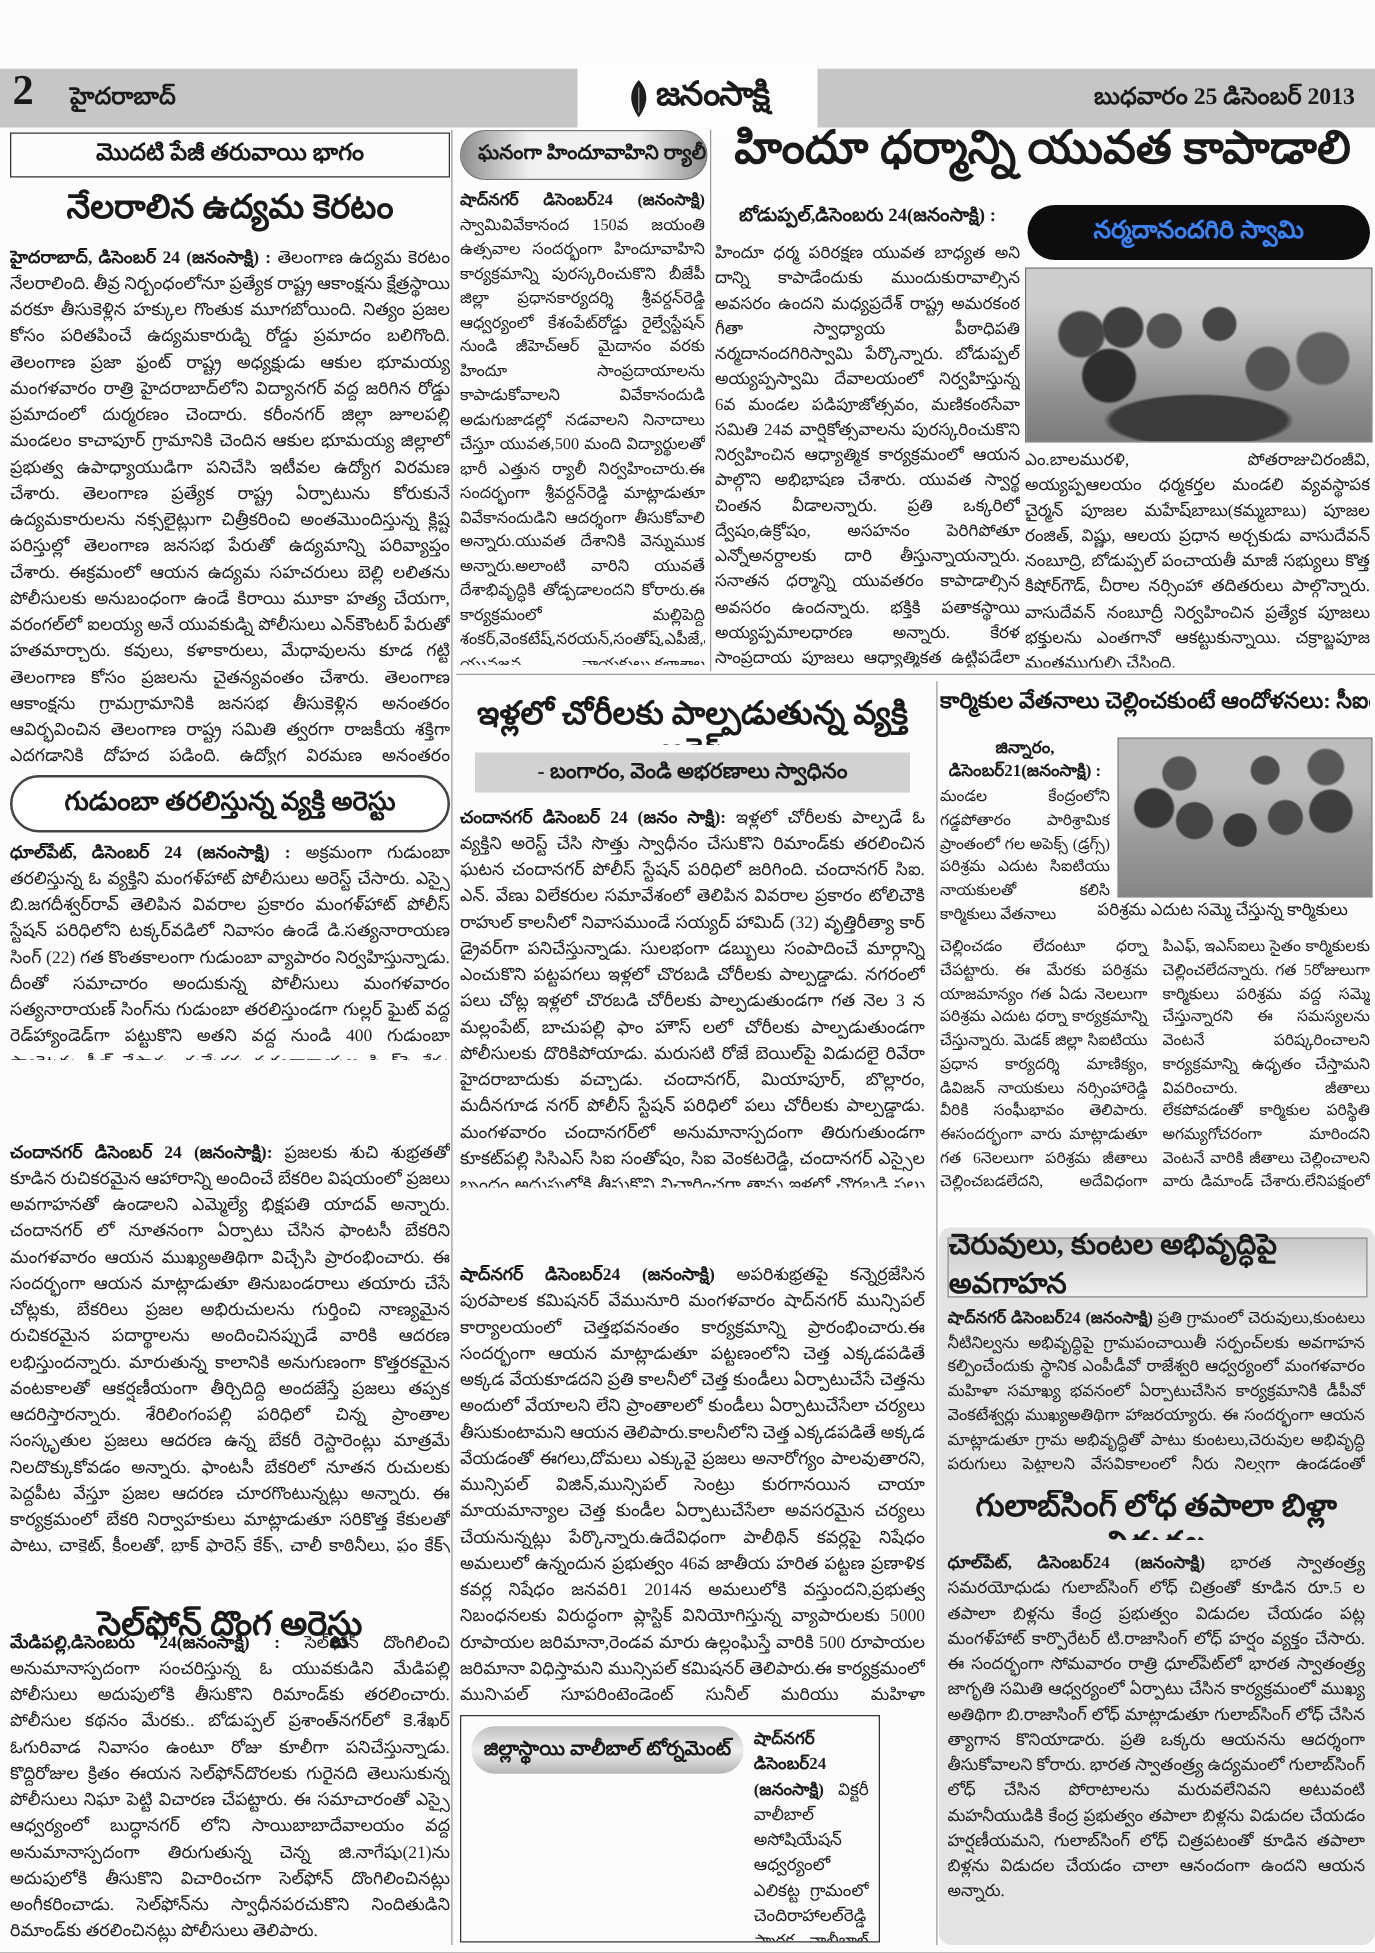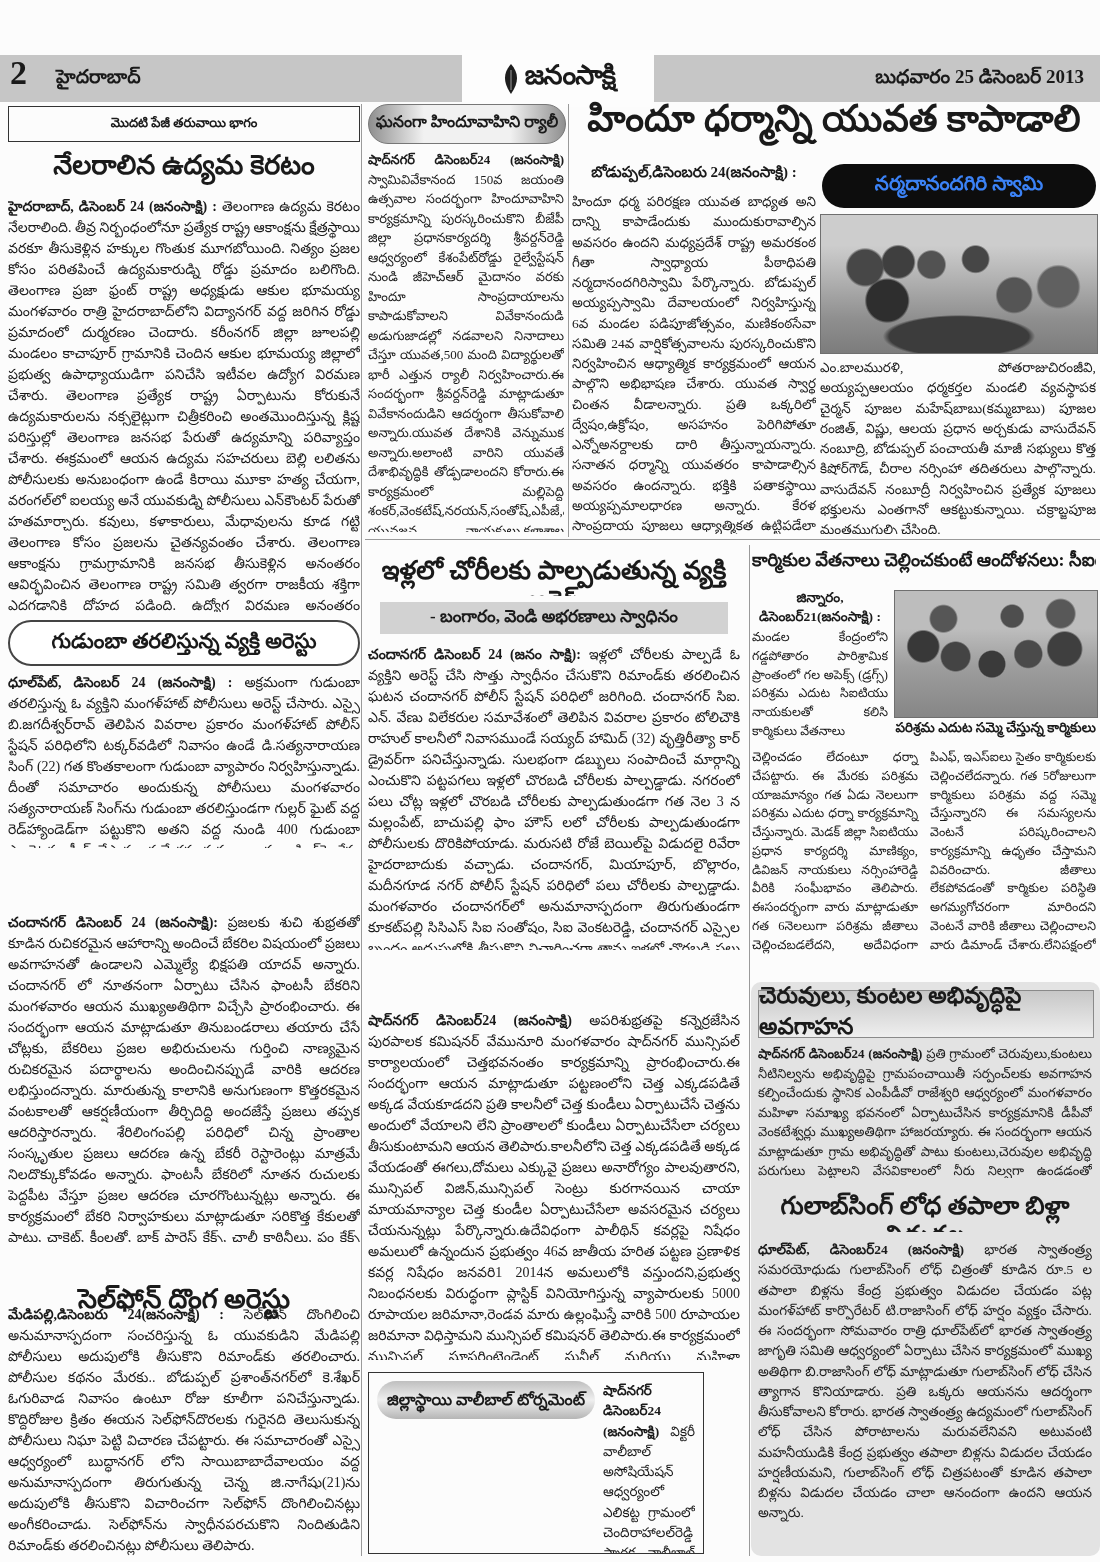--- a/index.html
+++ b/index.html
@@ -52,21 +52,21 @@
       radial-gradient(circle at 14% 44%, #383838 0 8%, transparent 9%),
       radial-gradient(circle at 30% 52%, #444 0 9%, transparent 10%),
       radial-gradient(circle at 48% 58%, #3a3a3a 0 10%, transparent 11%),
       radial-gradient(circle at 66% 50%, #4a4a4a 0 9%, transparent 10%),
       radial-gradient(circle at 84% 46%, #3f3f3f 0 9%, transparent 10%),
       radial-gradient(circle at 24% 22%, #565656 0 7%, transparent 8%),
       radial-gradient(circle at 58% 20%, #4e4e4e 0 7%, transparent 8%),
       radial-gradient(circle at 82% 18%, #585858 0 7%, transparent 8%),
       linear-gradient(to bottom,#bdbdbd 0 30%,#9d9d9d 60%,#868686);
   }
-  .caption{font-weight:bold;text-align:right;overflow:hidden;}
+  .caption{font-weight:normal;text-align:center;overflow:hidden;}
   .two-col{column-count:2;column-gap:12px;}
 </style>
 </head>
 <body>
 
 <div id="page">
 
   <div class="abs hdr-bar"></div>
   <div class="abs hdr-pageno">2</div>
   <div class="abs hdr-city">హైదరాబాద్</div>
@@ -78,21 +78,21 @@
     </svg>
     <span class="masthead-text">జనంసాక్షి</span>
   </div>
 
   <div class="abs vrule" style="left:361px;top:104px;width:1px;height:1452px;"></div>
   <div class="abs vrule" style="left:568px;top:104px;width:1px;height:433px;"></div>
   <div class="abs vrule" style="left:749px;top:545px;width:1px;height:1011px;"></div>
   <div class="abs hrule" style="left:365px;top:539px;width:735px;height:1px;"></div>
 
   <div class="abs boxed" style="left:8px;top:106px;width:350px;height:34px;display:flex;align-items:center;justify-content:center;">
-    <span style="font-size:13px;font-weight:bold;">మొదటి పేజీ తరువాయి భాగం</span>
+    <span style="font-size:19px;font-weight:bold;">మొదటి పేజీ తరువాయి భాగం</span>
   </div>
 
   <div class="abs hl" style="left:8px;top:150px;width:352px;height:40px;font-size:27px;">నేలరాలిన ఉద్యమ కెరటం</div>
   <div class="abs body-txt" style="left:8px;top:196px;width:352px;height:416px;font-size:14px;">
     <span class="dl">హైదరాబాద్, డిసెంబర్ 24 (జనంసాక్షి) :</span>
     <span>తెలంగాణ ఉద్యమ కెరటం నేలరాలింది. తీవ్ర నిర్బంధంలోనూ ప్రత్యేక రాష్ట్ర ఆకాంక్షను క్షేత్రస్థాయి వరకూ తీసుకెళ్లిన హక్కుల గొంతుక మూగబోయింది. నిత్యం ప్రజల కోసం పరితపించే ఉద్యమకారుడ్ని రోడ్డు ప్రమాదం బలిగొంది. తెలంగాణ ప్రజా ఫ్రంట్ రాష్ట్ర అధ్యక్షుడు ఆకుల భూమయ్య మంగళవారం రాత్రి హైదరాబాద్‌లోని విద్యానగర్ వద్ద జరిగిన రోడ్డు ప్రమాదంలో దుర్మరణం చెందారు. కరీంనగర్ జిల్లా జూలపల్లి మండలం కాచాపూర్ గ్రామానికి చెందిన ఆకుల భూమయ్య జిల్లాలో ప్రభుత్వ ఉపాధ్యాయుడిగా పనిచేసి ఇటీవల ఉద్యోగ విరమణ చేశారు. తెలంగాణ ప్రత్యేక రాష్ట్ర ఏర్పాటును కోరుకునే ఉద్యమకారులను నక్సలైట్లుగా చిత్రీకరించి అంతమొందిస్తున్న క్లిష్ట పరిస్తుల్లో తెలంగాణ జనసభ పేరుతో ఉద్యమాన్ని పరివ్యాప్తం చేశారు. ఈక్రమంలో ఆయన ఉద్యమ సహచరులు బెల్లి లలితను పోలీసులకు అనుబంధంగా ఉండే కిరాయి మూకా హత్య చేయగా, వరంగల్‌లో ఐలయ్య అనే యువకుడ్ని పోలీసులు ఎన్‌కౌంటర్ పేరుతో హతమార్చారు. కవులు, కళాకారులు, మేధావులను కూడ గట్టి తెలంగాణ కోసం ప్రజలను చైతన్యవంతం చేశారు. తెలంగాణ ఆకాంక్షను గ్రామగ్రామానికి జనసభ తీసుకెళ్లిన అనంతరం ఆవిర్భవించిన తెలంగాణ రాష్ట్ర సమితి త్వరగా రాజకీయ శక్తిగా ఎదగడానికి దోహద పడింది. ఉద్యోగ విరమణ అనంతరం హైదరాబాద్‌లో నివాసముంటున్న ఆకుల భూమయ్య తెలంగాణ ప్రజాఫ్రంట్ రాష్ట్ర అధ్యక్షుడిగా పనిచేస్తున్నారు. తెలంగాణ పల్లె పల్లె తిరుగుతూ ప్రజలను చైతన్యవంతం చేశారు. తెలంగాణ ఆకాంక్ష సాకారమయ్యే వేళ ఆయన రోడ్డు ప్రమాదంలో మృతిచెందడంపై హక్కుల ఉద్యమకారులు సందేహాలు వ్యక్తం చేస్తున్నారు. దళిత లిబరేషన్ ఫ్రంట్ కరీంనగర్ జిల్లా అధ్యక్షుడు మార్వాడి సుదర్శన్ అనుమానం వ్యక్తం చేశారు. పలువురు తెలంగాణ ఉద్యమకారులు ఆయన మృతికి సంతాపం వ్యక్తం చేశారు.</span>
   </div>
 
   <div class="abs round-hl" style="left:8px;top:620px;width:348px;height:42px;display:flex;align-items:center;justify-content:center;">
     <span style="font-size:21px;font-weight:bold;">గుడుంబా తరలిస్తున్న వ్యక్తి అరెస్టు</span>
@@ -106,21 +106,21 @@
     <span class="dl">చందానగర్ డిసెంబర్ 24 (జనంసాక్షి):</span>
     <span>ప్రజలకు శుచి శుభ్రతతో కూడిన రుచికరమైన ఆహారాన్ని అందించే బేకరిల విషయంలో ప్రజలు అవగాహనతో ఉండాలని ఎమ్మెల్యే భిక్షపతి యాదవ్ అన్నారు. చందానగర్ లో నూతనంగా ఏర్పాటు చేసిన ఫాంటసీ బేకరిని మంగళవారం ఆయన ముఖ్యఅతిథిగా విచ్చేసి ప్రారంభించారు. ఈ సందర్భంగా ఆయన మాట్లాడుతూ తినుబండరాలు తయారు చేసే చోట్లకు, బేకరిలు ప్రజల అభిరుచులను గుర్తించి నాణ్యమైన రుచికరమైన పదార్థాలను అందించినప్పుడే వారికి ఆదరణ లభిస్తుందన్నారు. మారుతున్న కాలానికి అనుగుణంగా కొత్తరకమైన వంటకాలతో ఆకర్షణీయంగా తీర్చిదిద్ది అందజేస్తే ప్రజలు తప్పక ఆదరిస్తారన్నారు. శేరిలింగంపల్లి పరిధిలో చిన్న ప్రాంతాల సంస్కృతుల ప్రజలు ఆదరణ ఉన్న బేకరీ రెస్టారెంట్లు మాత్రమే నిలదొక్కుకోవడం అన్నారు. ఫాంటసీ బేకరిలో నూతన రుచులకు పెద్దపీట వేస్తూ ప్రజల ఆదరణ చూరగొంటున్నట్లు అన్నారు. ఈ కార్యక్రమంలో బేకరి నిర్వాహకులు మాట్లాడుతూ సరికొత్త కేకులతో పాటు, చాక్లెట్, క్రీంలతో, బ్లాక్ ఫారెస్ట్ కేక్స్, చాలీ కాఠినీలు, ప్లం కేక్స్ వైవిధ్యమైన కేకులు అందిస్తున్నట్లు తెలిపారు. ఈ కార్యక్రమంలో కార్పొరేటర్ ఆశోక్‌గౌడ్, బేకరి నిర్వాహకులు, సిబ్బంది తదితరులు పాల్గొన్నారు.</span>
   </div>
 
   <div class="abs hl" style="left:8px;top:1284px;width:352px;height:44px;font-size:27px;">సెల్‌ఫోన్ దొంగ అరెస్టు</div>
   <div class="abs body-txt" style="left:8px;top:1304px;width:352px;height:252px;font-size:14px;">
     <span class="dl">మేడిపల్లి,డిసెంబరు 24(జనంసాక్షి) :</span>
     <span>సెల్‌ఫోన్ దొంగిలించి అనుమానాస్పదంగా సంచరిస్తున్న ఓ యువకుడిని మేడిపల్లి పోలీసులు అదుపులోకి తీసుకొని రిమాండ్‌కు తరలించారు. పోలీసుల కథనం మేరకు.. బోడుప్పల్ ప్రశాంత్‌నగర్‌లో కె.శేఖర్ ఓగురివాడ నివాసం ఉంటూ రోజు కూలీగా పనిచేస్తున్నాడు. కొద్దిరోజుల క్రితం ఈయన సెల్‌ఫోన్‌దొరలకు గురైనది తెలుసుకున్న పోలీసులు నిఘా పెట్టి విచారణ చేపట్టారు. ఈ సమాచారంతో ఎస్సై ఆధ్వర్యంలో బుద్ధానగర్ లోని సాయిబాబాదేవాలయం వద్ద అనుమానాస్పదంగా తిరుగుతున్న చెన్న జి.నాగేషు(21)ను అదుపులోకి తీసుకొని విచారించగా సెల్‌ఫోన్ దొంగిలించినట్లు అంగీకరించాడు. సెల్‌ఫోన్‌ను స్వాధీనపరచుకొని నిందితుడిని రిమాండ్‌కు తరలించినట్లు పోలీసులు తెలిపారు.</span>
   </div>
 
-  <div class="abs grad-hl" style="left:368px;top:104px;width:196px;height:38px;display:flex;align-items:center;justify-content:center;border-radius:20px;">
+  <div class="abs grad-hl" style="left:368px;top:104px;width:196px;height:38px;display:flex;align-items:center;justify-content:flex-end;border-radius:20px;">
     <span style="font-size:16px;font-weight:bold;">ఘనంగా హిందూవాహిని ర్యాలీ</span>
   </div>
   <div class="abs body-txt" style="left:368px;top:150px;width:196px;height:382px;font-size:13px;">
     <span class="dl">షాద్‌నగర్ డిసెంబర్24 (జనంసాక్షి)</span>
     <span>స్వామివివేకానంద 150వ జయంతి ఉత్సవాల సందర్భంగా హిందూవాహిని కార్యక్రమాన్ని పురస్కరించుకొని బీజేపీ జిల్లా ప్రధానకార్యదర్శి శ్రీవర్దన్‌రెడ్డి ఆధ్వర్యంలో కేశంపేట్‌రోడ్డు రైల్వేస్టేషన్ నుండి జీహెచ్‌ఆర్ మైదానం వరకు హిందూ సాంప్రదాయాలను కాపాడుకోవాలని వివేకానందుడి అడుగుజాడల్లో నడవాలని నినాదాలు చేస్తూ యువత,500 మంది విద్యార్థులతో భారీ ఎత్తున ర్యాలీ నిర్వహించారు.ఈ సందర్భంగా శ్రీవర్దన్‌రెడ్డి మాట్లాడుతూ వివేకానందుడిని ఆదర్శంగా తీసుకోవాలి అన్నారు.యువత దేశానికి వెన్నుముక అన్నారు.అలాంటి వారిని యువతే దేశాభివృద్ధికి తోడ్పడాలందని కోరారు.ఈ కార్యక్రమంలో మల్లిపెద్ది శంకర్,వెంకటేష్,నరయన్,సంతోష్,ఎపీజే,వంశీకృష్ణ,ఆశోక్,షాద్‌నగర్ యువజన నాయకులు,కళాశాల విద్యార్థులు తదితరులు పాల్గొన్నారు.</span>
   </div>
 
   <div class="abs hl" style="left:572px;top:98px;width:524px;height:56px;font-size:37px;">హిందూ ధర్మాన్ని యువత కాపాడాలి</div>
   <div class="abs dl" style="left:572px;top:164px;width:244px;height:24px;font-size:15px;text-align:center;">బోడుప్పల్,డిసెంబరు 24(జనంసాక్షి) :</div>
   <div class="abs body-txt" style="left:572px;top:192px;width:244px;height:342px;font-size:13.5px;">హిందూ ధర్మ పరిరక్షణ యువత బాధ్యత అని దాన్ని కాపాడేందుకు ముందుకురావాల్సిన అవసరం ఉందని మధ్యప్రదేశ్ రాష్ట్ర అమరకంఠ గీతా స్వాధ్యాయ పీఠాధిపతి నర్మదానందగిరిస్వామి పేర్కొన్నారు. బోడుప్పల్ అయ్యప్పస్వామి దేవాలయంలో నిర్వహిస్తున్న 6వ మండల పడిపూజోత్సవం, మణికంఠసేవా సమితి 24వ వార్షికోత్సవాలను పురస్కరించుకొని నిర్వహించిన ఆధ్యాత్మిక కార్యక్రమంలో ఆయన పాల్గొని అభిభాషణ చేశారు. యువత స్వార్థ చింతన వీడాలన్నారు. ప్రతి ఒక్కరిలో ద్వేషం,ఉక్రోషం, అసహనం పెరిగిపోతూ ఎన్నోఅనర్దాలకు దారి తీస్తున్నాయన్నారు. సనాతన ధర్మాన్ని యువతరం కాపాడాల్సిన అవసరం ఉందన్నారు. భక్తికి పతాకస్థాయి అయ్యప్పమాలధారణ అన్నారు. కేరళ సాంప్రదాయ పూజలు ఆధ్యాత్మికత ఉట్టిపడేలా సాగాయని మునిగిన తేజోవారిని ప్రపంచమే పట్టదన్నారు. భక్తి కమ్ముకుంటున్న ఆధ్యాత్మిక క్రతువు ఎంతో మందికి ఆదర్శమని, భక్తే సమాజాన్ని చక్కదిద్దుతుందని స్పష్టంచేశారు.కార్యక్రమంలో జితేందర్,శ్రీశైలం,తదితరులతో పాటు</div>

